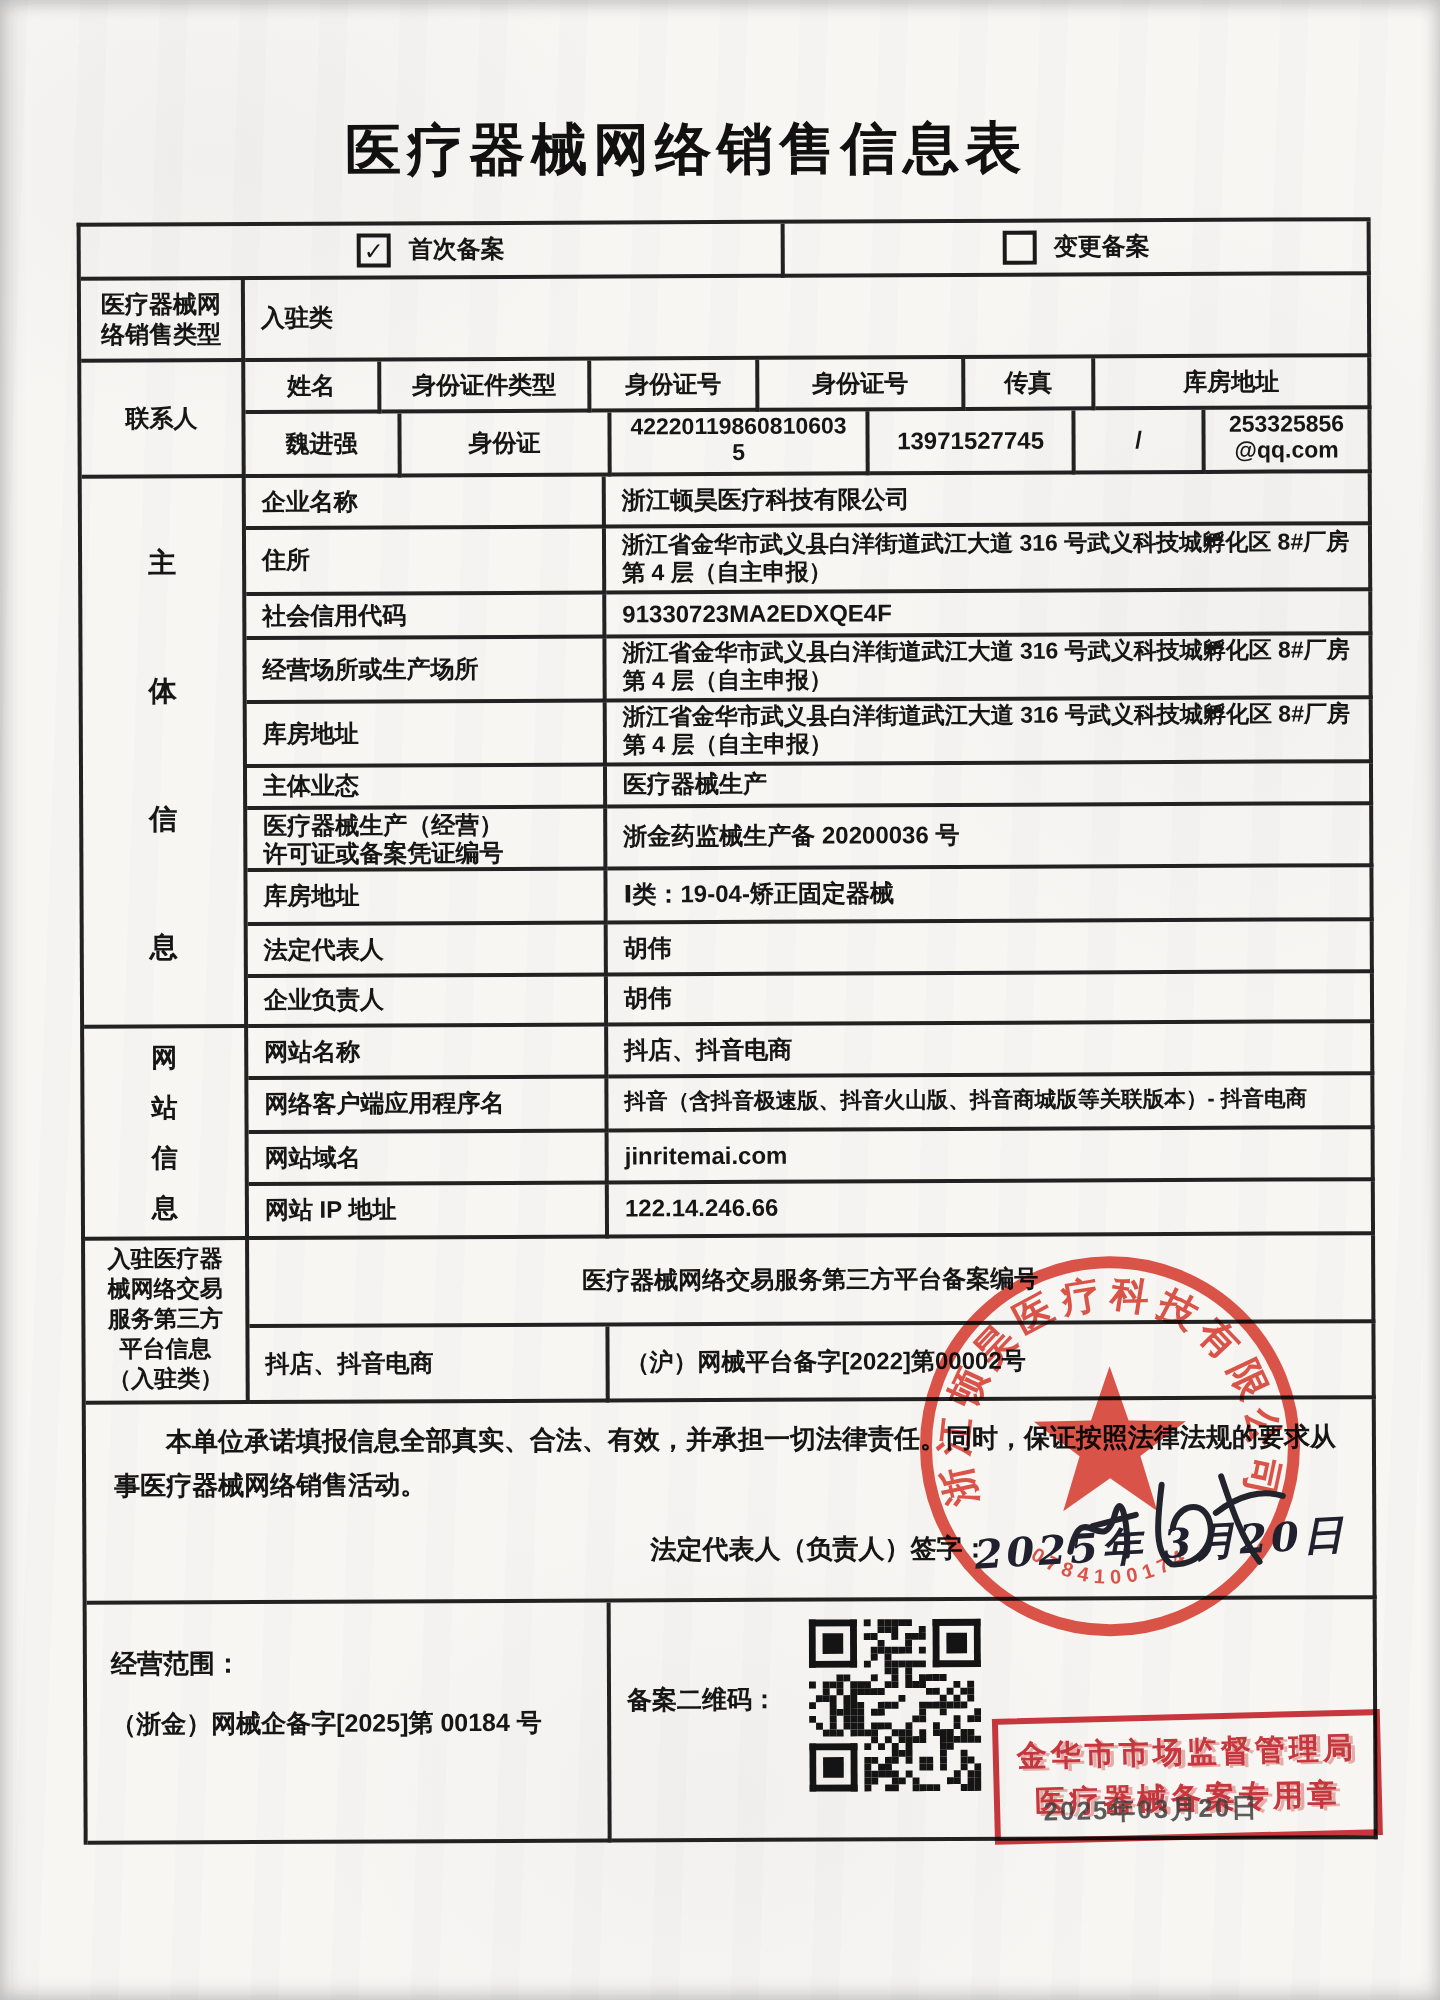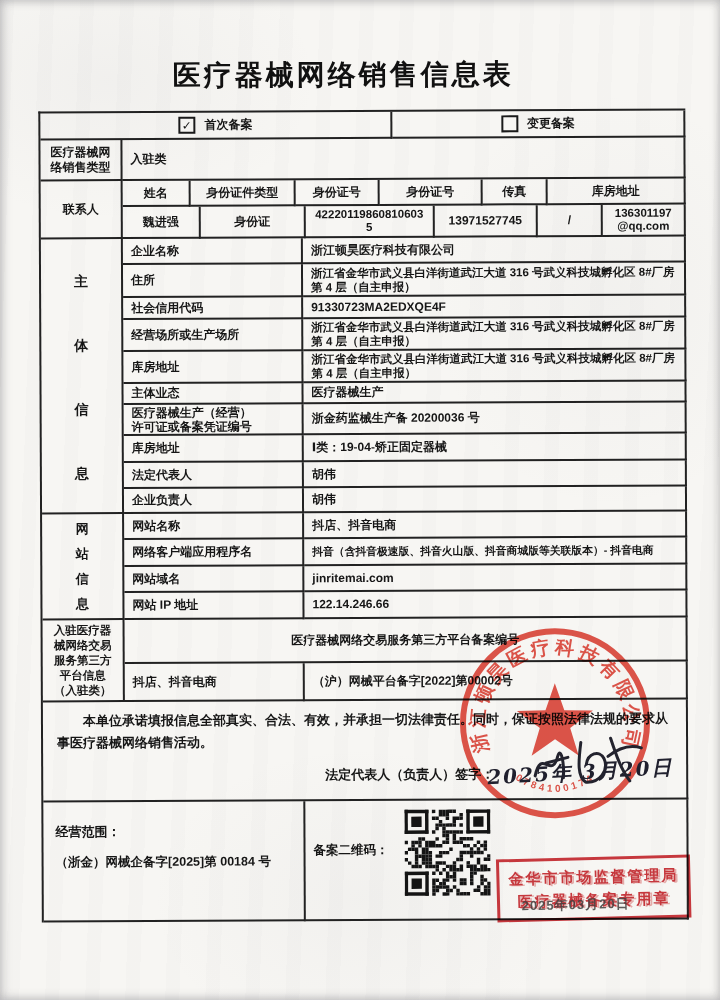--- a/index.html
+++ b/index.html
@@ -116,21 +116,21 @@
           <div class="c center bold" style="width:103px;flex:none">身份证号</div>
           <div class="c center bold" style="width:65px;flex:none">传真</div>
           <div class="c center bold flex1">库房地址</div>
         </div>
         <div class="r" style="height:32px">
           <div class="c center" style="width:78px;flex:none">魏进强</div>
           <div class="c center" style="width:105px;flex:none">身份证</div>
           <div class="c center small" style="width:129px;flex:none;overflow-wrap:anywhere;line-height:13px">422201198608106035</div>
           <div class="c center" style="width:103px;flex:none">13971527745</div>
           <div class="c center" style="width:65px;flex:none">/</div>
-          <div class="c center small flex1" style="overflow-wrap:anywhere;line-height:13px">136301197@qq.com</div>
+          <div class="c center small flex1" style="overflow-wrap:anywhere;line-height:13px">253325856@qq.com</div>
         </div>
       </div>
     </div>
 
     <div class="r" style="height:275px">
       <div class="c w82 vlabel pre" style="line-height:64px;padding-top:4px">主
 体
 信
 息</div>
       <div class="col">

